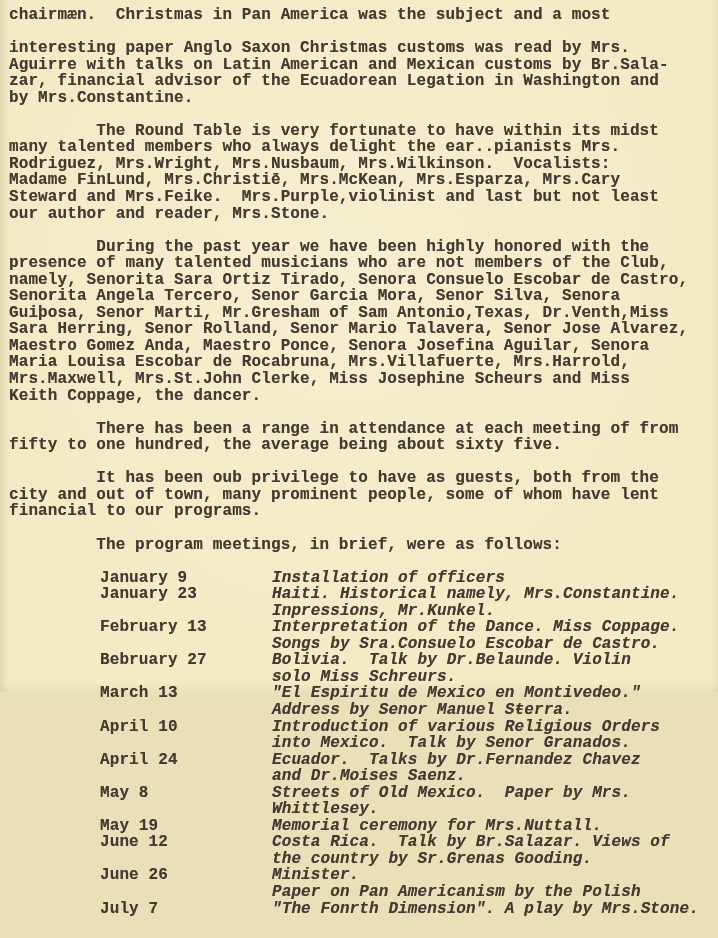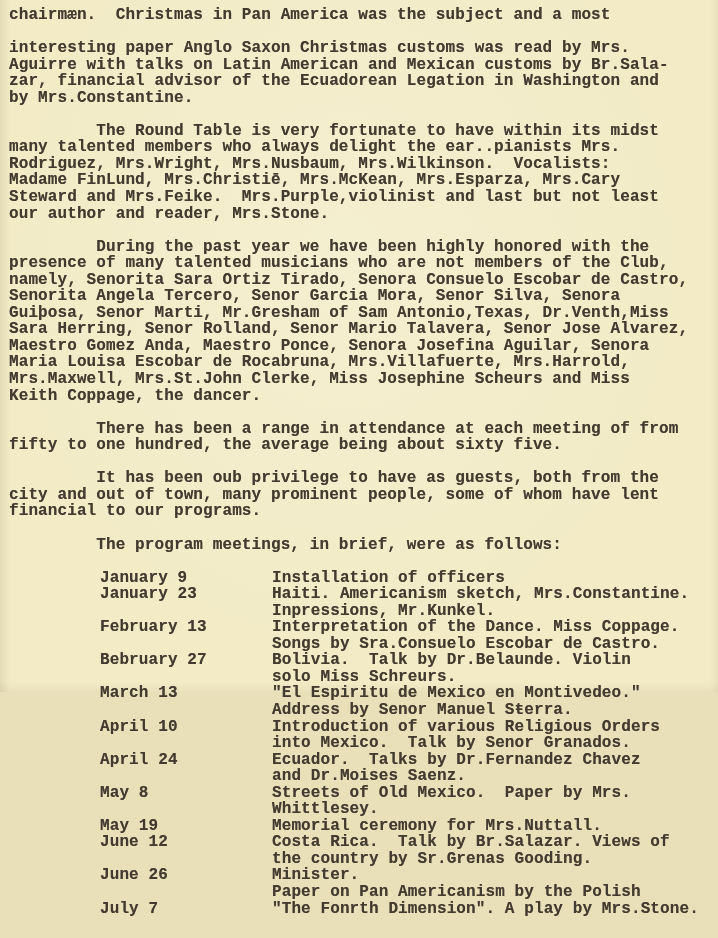--- a/index.html
+++ b/index.html
@@ -27,21 +27,21 @@
     text-shadow: 0 0 0.6px rgba(70,58,45,0.55);
   }
   .line {
     height: 16.55px;
     line-height: 16.55px;
     white-space: pre;
   }
   .para { margin-bottom: 16.55px; }
   .srow { display: flex; }
   .srow .date { margin-left: 91px; width: 172px; flex: 0 0 auto; }
-  .srow .desc { flex: 1 1 auto; }
+  .srow .desc { flex: 1 1 auto; font-style: italic; }
 </style>
 </head>
 <body>
 
 <div class="paper">
   <div>
       <div class="para">
         <div class="line">chairmæn.  Christmas in Pan America was the subject and a most</div>
       </div>
       <div class="para">
@@ -90,21 +90,21 @@
         </div>
         <div class="desc">
           <div class="line">Installation of officers</div>
         </div>
       </div>
       <div class="srow">
         <div class="date">
           <div class="line">January 23</div>
         </div>
         <div class="desc">
-          <div class="line">Haiti. Americanism sketch, Mrs.Constantine.</div>
+          <div class="line">Haiti. Historical namely, Mrs.Constantine.</div>
           <div class="line">Inpressions, Mr.Kunkel.</div>
         </div>
       </div>
       <div class="srow">
         <div class="date">
           <div class="line">February 13</div>
         </div>
         <div class="desc">
           <div class="line">Interpretation of the Dance. Miss Coppage.</div>
           <div class="line">Songs by Sra.Consuelo Escobar de Castro.</div>

